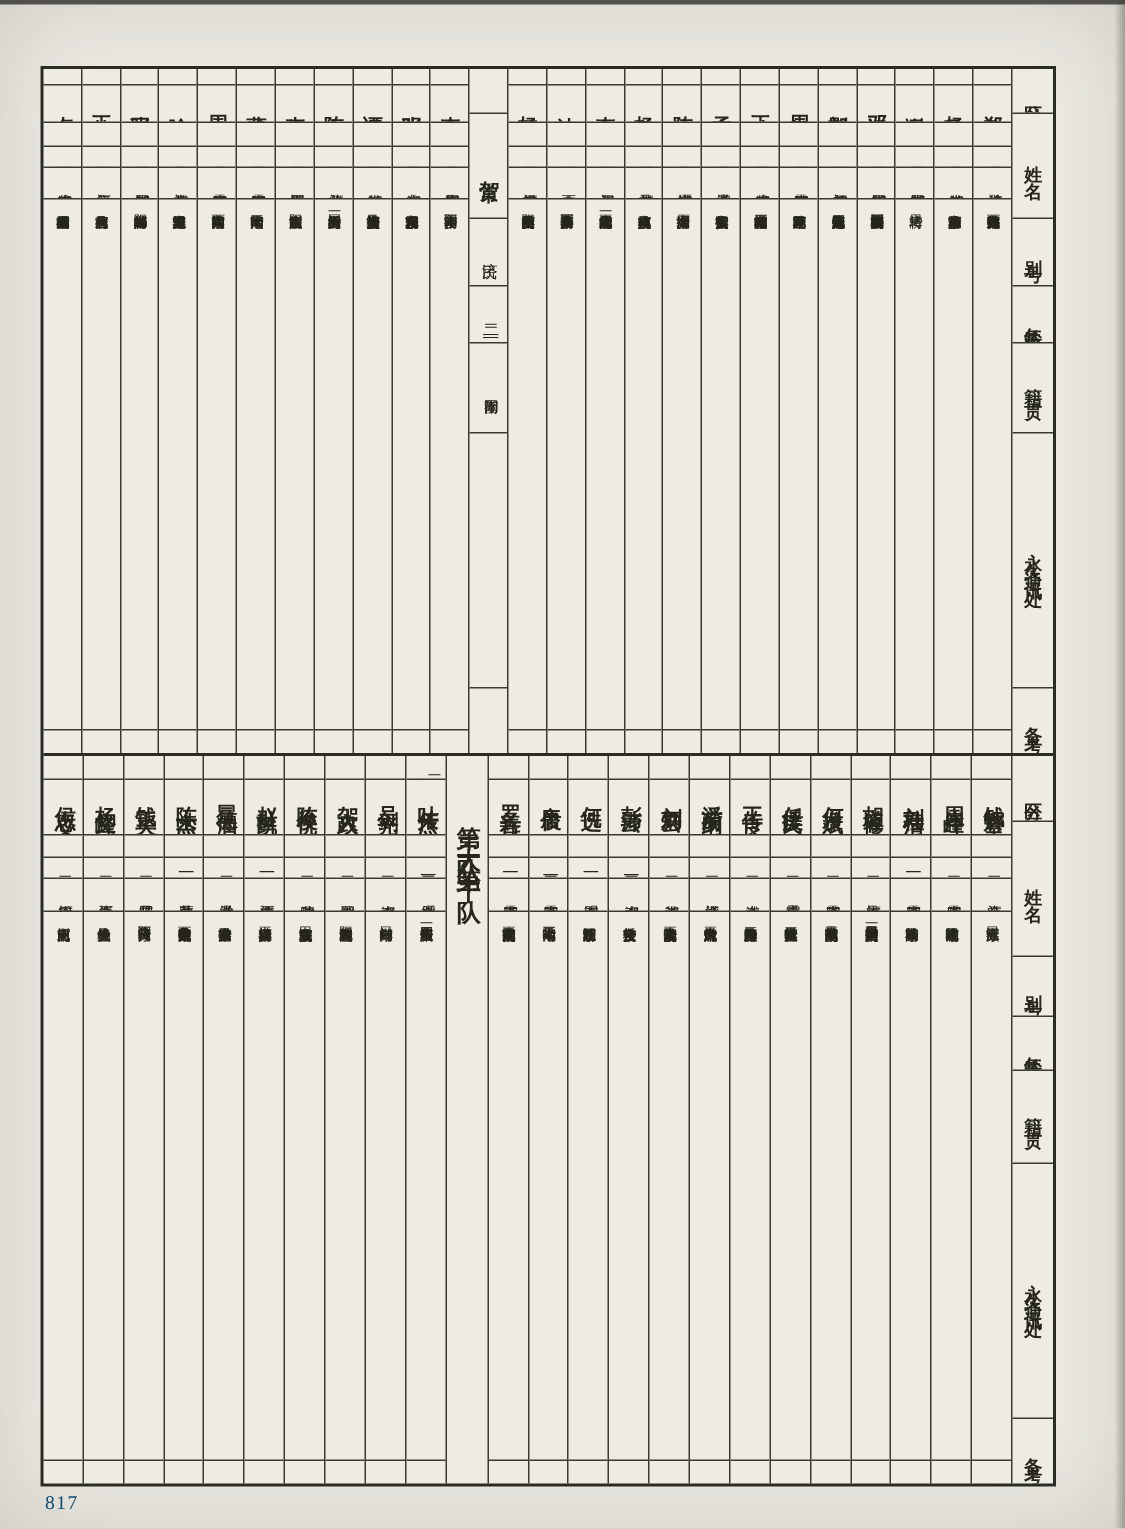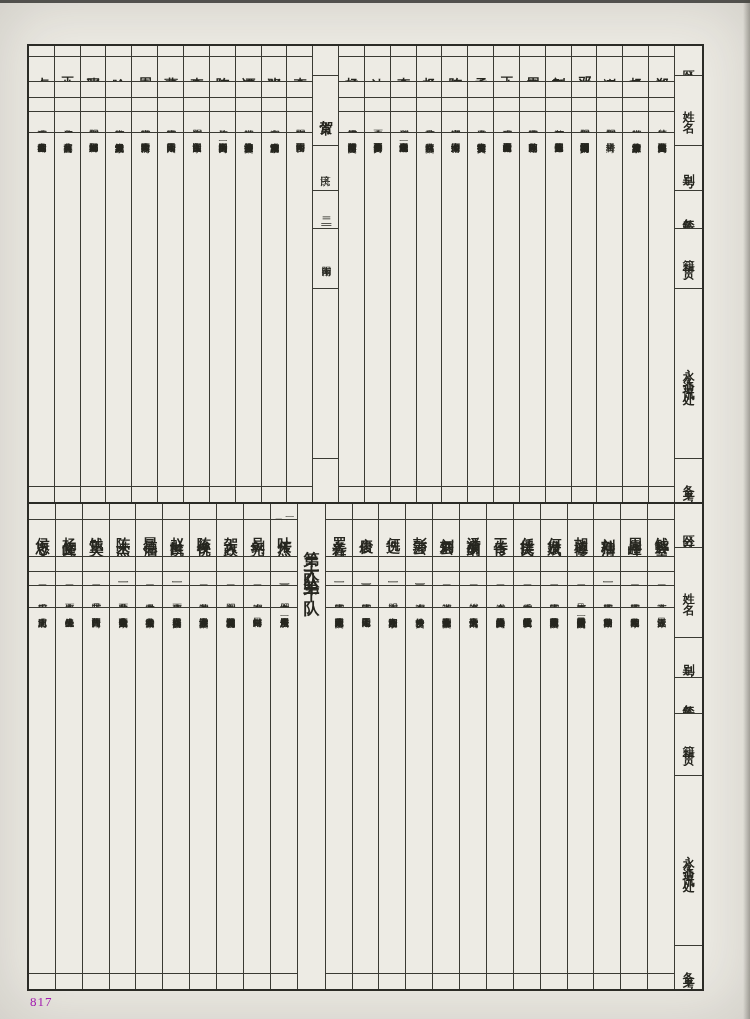--- a/index.html
+++ b/index.html
@@ -77,21 +77,21 @@
   .header-col .r-age .vt     { letter-spacing:2px; }
   .header-col .r-origin .vt  { letter-spacing:9px; }
   .header-col .r-address .vt { letter-spacing:6px; }
   .header-col .r-remark .vt  { letter-spacing:7px; }
 
   .divider-cell { height:100%; border-bottom:none; align-items:flex-start; padding-top:34px; }
   .divider-cell .vt { font-size:16px; font-weight:700; letter-spacing:7px; }
 
   .page-number {
     position:absolute; left:30px; bottom:9px;
-    font-size:13px; color:#a21caf; letter-spacing:1px;
+    font-size:13px; color:#0c4a6e; letter-spacing:1px;
   }
 </style>
 </head>
 <body>
 
 <div class="paper"></div>
 <div class="scan-edge-top"></div>
 <div class="scan-edge-right"></div>
 
 <div class="table-wrap">

